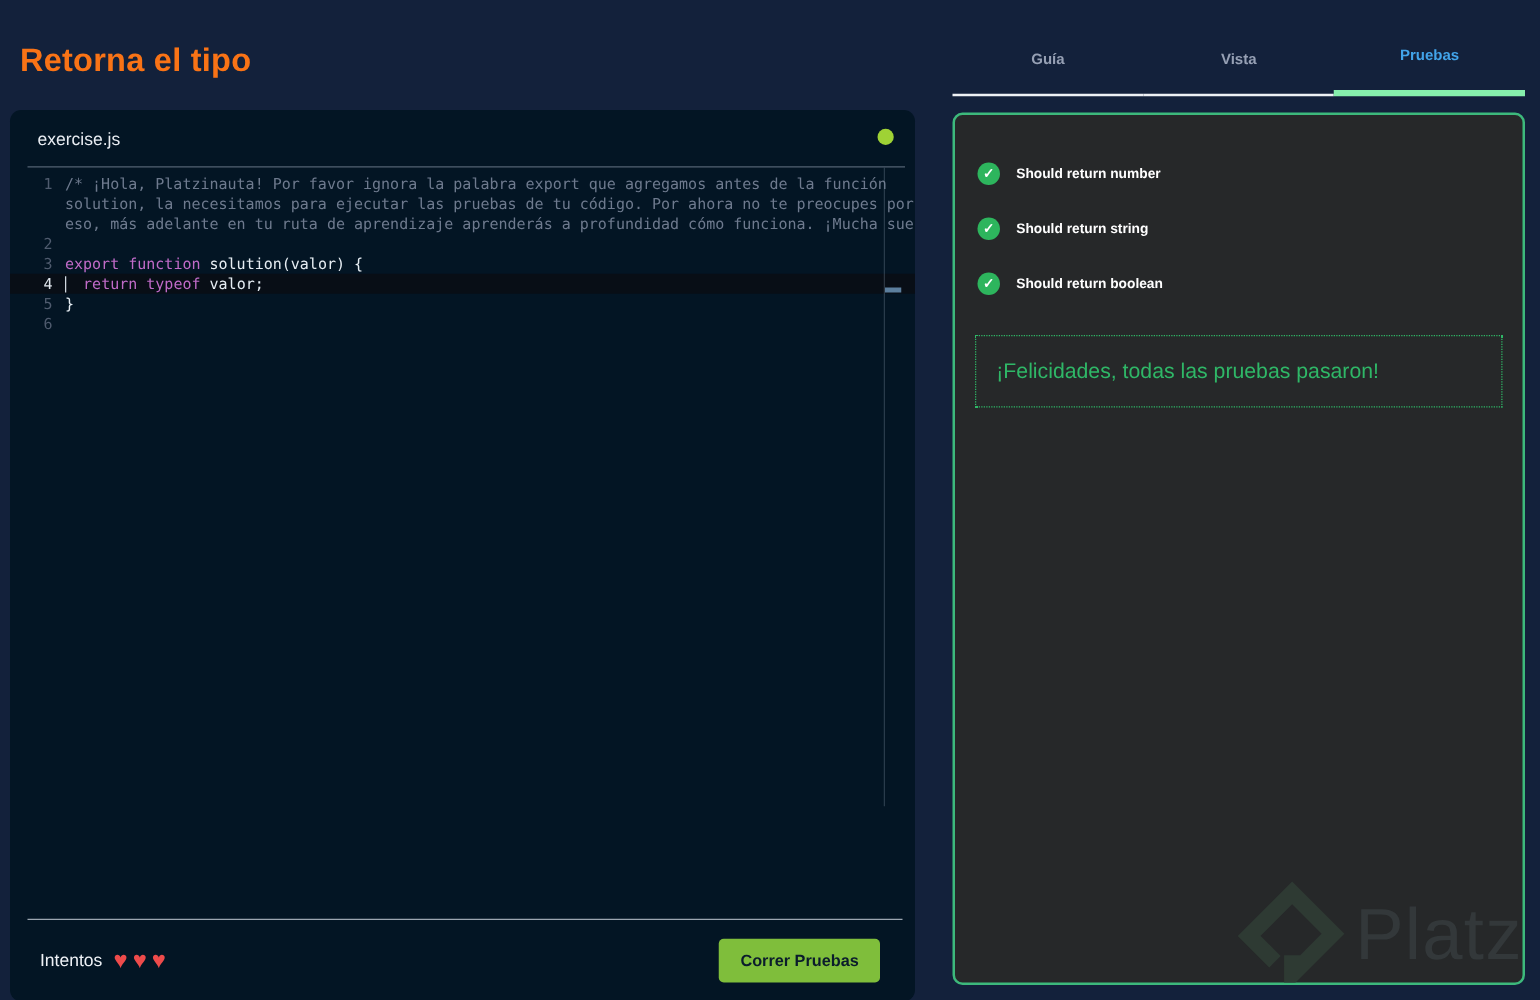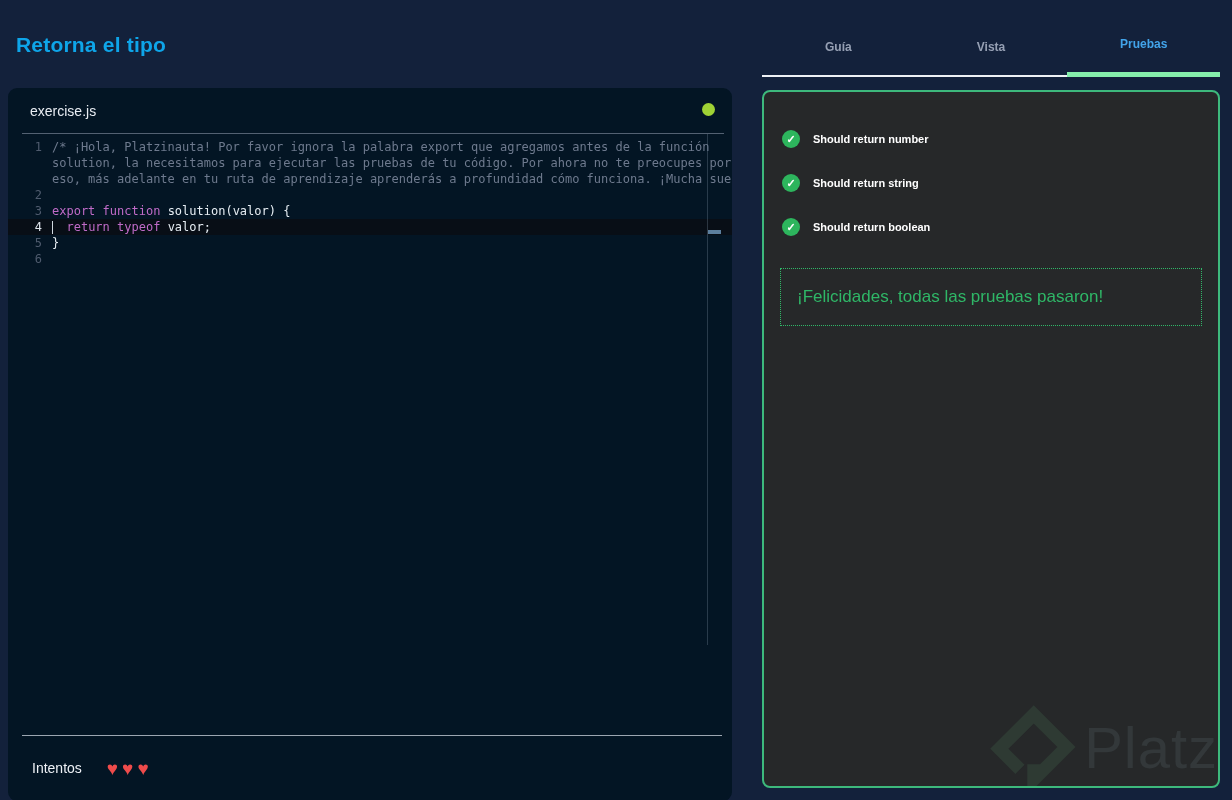--- a/index.html
+++ b/index.html
@@ -7,21 +7,21 @@
   body {
     background:#13213b;
     font-family:"Liberation Sans", sans-serif;
     color:#e9edf3;
     position:relative;
   }
 
   
   .page-title {
     position:absolute; left:16px; top:33px;
-    font-size:21px; font-weight:bold; color:#0ea5e9;
+    font-size:26px; font-weight:bold; color:#f97316;
     letter-spacing:.2px;
   }
 
   .editor-card {
     position:absolute; left:8px; top:76px;
     width:724px; height:713px;
     background:#031524;
     border-radius:9px;
     display:flex; flex-direction:column;margin-top:12px;
   }
@@ -77,21 +77,21 @@
   .editor-footer {
     flex:0 0 66px;
     position:relative;
     display:flex; align-items:center; justify-content:space-between;
     padding:0 28px 0 24px;
   }
   .editor-footer::before {
     content:""; position:absolute; left:14px; right:10px; top:0;
     height:1px; background:rgba(222,228,238,.7);
   }
-  .attempts { display:flex; align-items:center; gap:25px; }
+  .attempts { display:flex; align-items:center; gap:9px; }
   .attempts-label { font-size:14px; color:#eef1f6; }
   .hearts { display:flex; gap:4px; }
   .heart { color:#ee4b4b; font-size:19px; line-height:19px; }
   .run-button {
     background:#7fbe3b; color:#0b1c2c;
     border:none; border-radius:4px;
     font-family:"Liberation Sans", sans-serif;
     font-size:13px; font-weight:bold;
     padding:10px 17px; cursor:pointer;
   }
@@ -182,20 +182,21 @@
 
   <div class="editor-footer">
     <div class="attempts">
       <span class="attempts-label">Intentos</span>
       <span class="hearts" id="hearts">
           <span class="heart" style="color: rgb(238, 75, 75);">♥</span>
           <span class="heart" style="color: rgb(238, 75, 75);">♥</span>
           <span class="heart" style="color: rgb(238, 75, 75);">♥</span>
         </span>
     </div>
+    <button class="run-button">Correr Pruebas</button>
   </div>
 </div>
 
 <div class="right-pane">
   <div class="tabs">
     <div class="tab">Guía</div>
     <div class="tab">Vista</div>
     <div class="tab active">Pruebas</div>
   </div>
 

